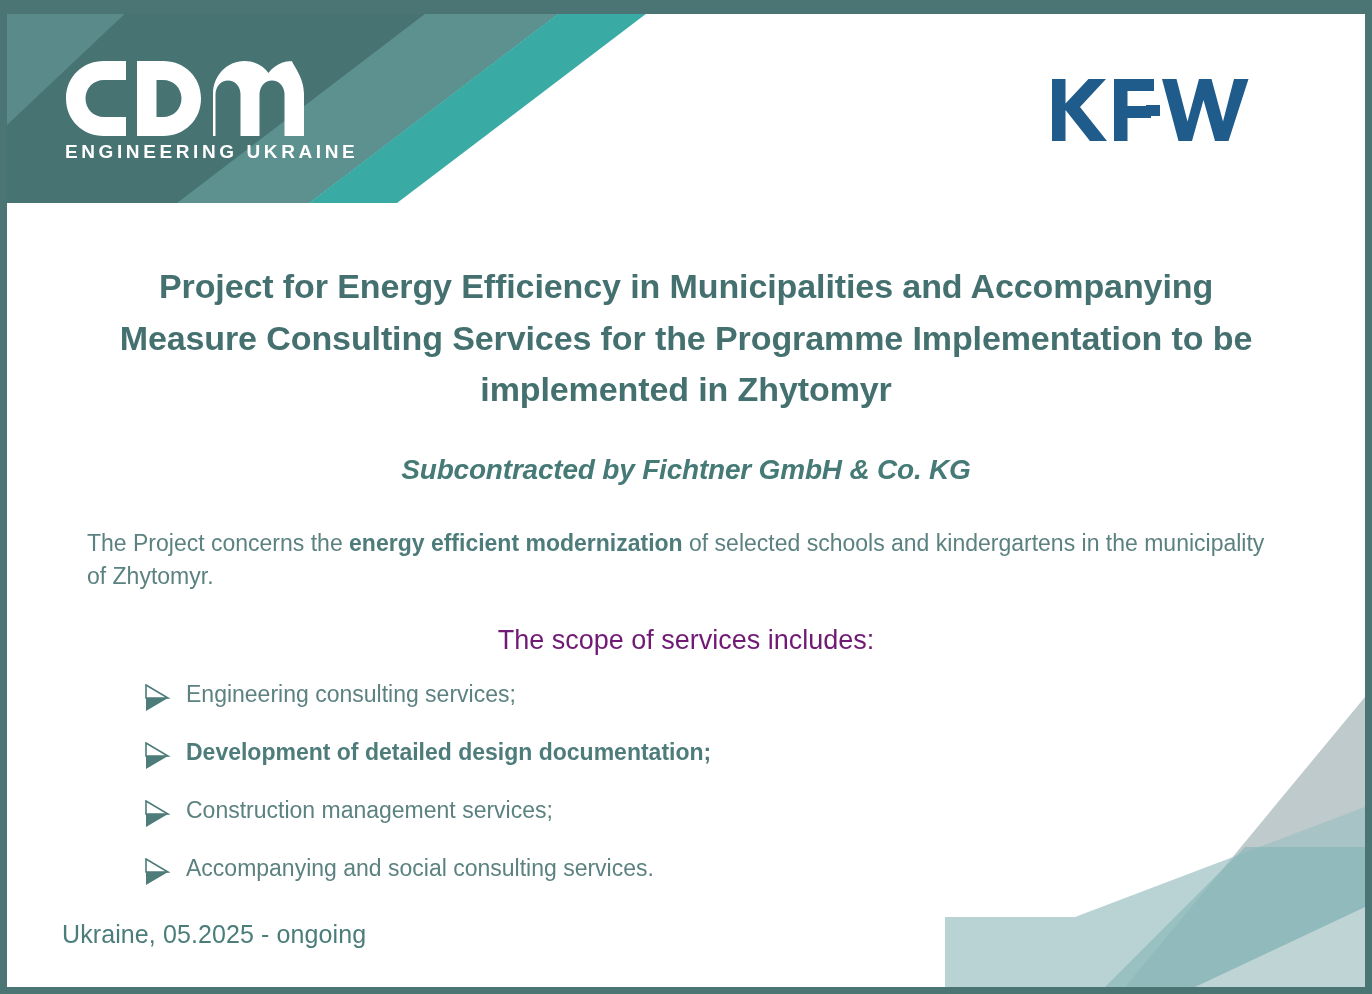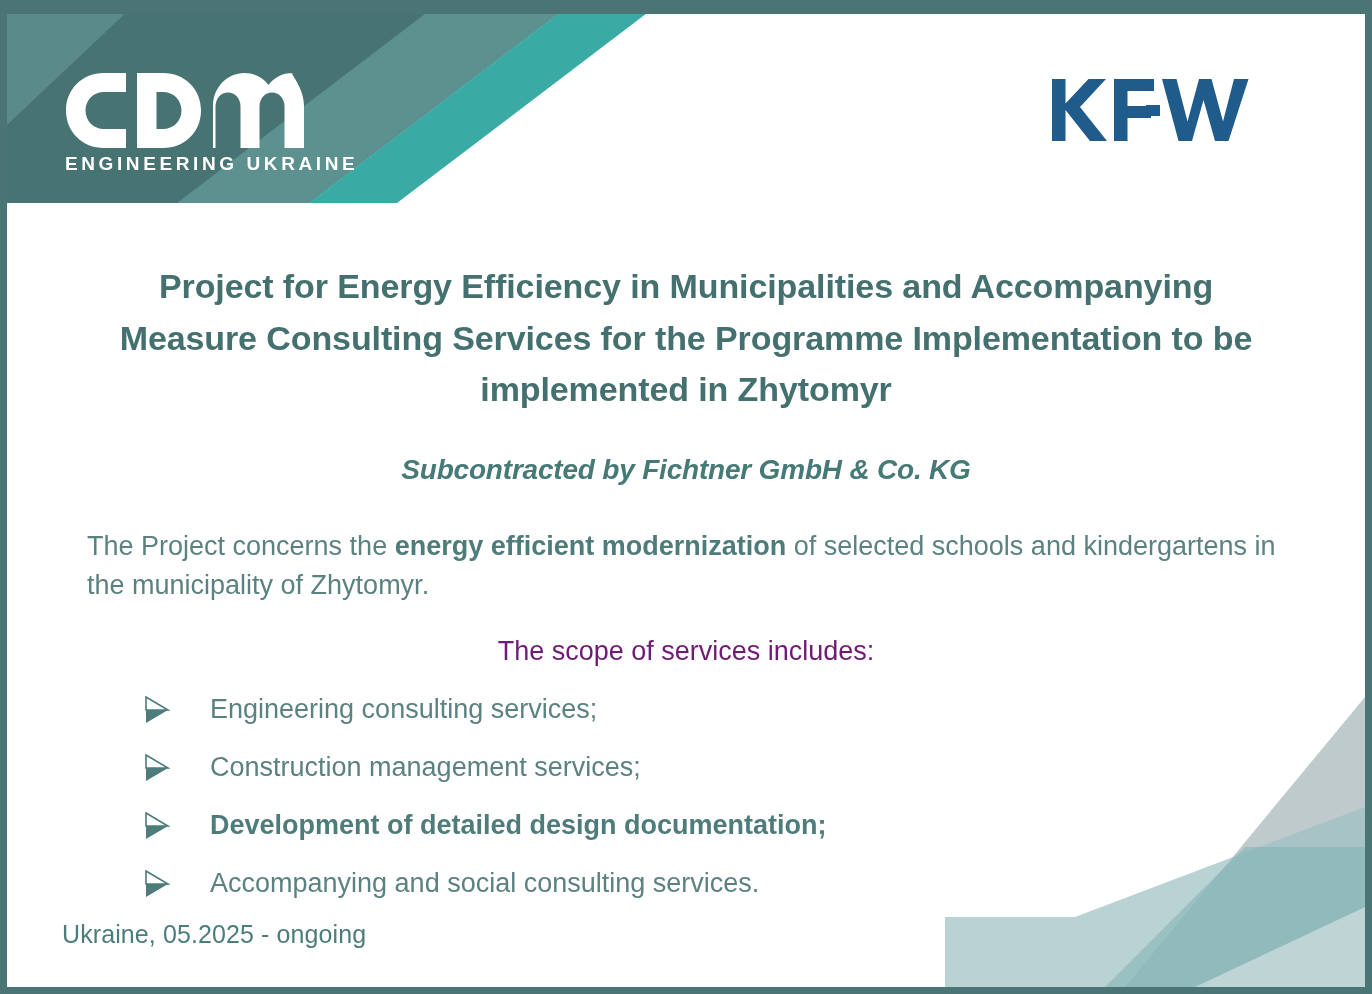--- a/index.html
+++ b/index.html
@@ -64,21 +64,21 @@
     position: absolute;
     left: 0; top: 0;
     width: 100%; height: 7px;
     background: #4a7574;
   }
 
   
   .cdm-logo {
     position: absolute;
     left: 58px;
-    top: 64px;
+    top: 52px;
     width: 260px;
   }
   .cdm-wordmark {
     display: block;
     width: 244px;
     height: auto;
   }
   .cdm-tagline {
     display: block;
     margin-top: 2px;
@@ -142,21 +142,21 @@
     font-weight: 700;
     font-style: italic;
     letter-spacing: -0.2px;
   }
 
   .body-text {
     margin: 0;
     padding: 29px 78px 0 80px;
     color: #5b8280;
     font-family: "Liberation Sans", sans-serif;
-    font-size: 27px;
+    font-size: 23px;
     font-weight: 400;
     line-height: 1.43;
   }
   .body-text b {
     color: #4d7c7a;
     font-weight: 700;
   }
 
   .scope-lead {
     margin: 0;
@@ -182,23 +182,22 @@
     flex: 0 0 auto;
     width: 30px;
     height: 32px;
     margin-right: 12px;
     margin-top: 3px;
   }
   .bullet-arrow svg { display: block; width: 26px; height: 28px; }
   .bullet-text {
     color: #5b8280;
     font-family: "Liberation Sans", sans-serif;
-    font-size: 27px;
+    font-size: 23px;
     line-height: 1.2;
-    margin-left: 24px;
   }
   .bullet-text.strong {
     color: #4d7c7a;
     font-weight: 700;
   }
 
   .footer {
     position: absolute;
     left: 55px;
     bottom: 38px;
@@ -275,30 +274,30 @@
         </span>
         <span class="bullet-text">Engineering consulting services;</span>
       </li>
       <li class="bullet">
         <span class="bullet-arrow">
           <svg viewBox="0 0 26 28" aria-hidden="true">
             <path d="M2 1 L24 14 L2 27 L2 14 Z" fill="#4d7c7a"></path>
             <path d="M2 1 L24 14 L2 14 Z" fill="#ffffff" stroke="#4d7c7a" stroke-width="1.6"></path>
           </svg>
         </span>
-        <span class="bullet-text">Construction management services;</span>
+        <span class="bullet-text strong">Development of detailed design documentation;</span>
       </li>
       <li class="bullet">
         <span class="bullet-arrow">
           <svg viewBox="0 0 26 28" aria-hidden="true">
             <path d="M2 1 L24 14 L2 27 L2 14 Z" fill="#4d7c7a"></path>
             <path d="M2 1 L24 14 L2 14 Z" fill="#ffffff" stroke="#4d7c7a" stroke-width="1.6"></path>
           </svg>
         </span>
-        <span class="bullet-text strong">Development of detailed design documentation;</span>
+        <span class="bullet-text">Construction management services;</span>
       </li>
       <li class="bullet">
         <span class="bullet-arrow">
           <svg viewBox="0 0 26 28" aria-hidden="true">
             <path d="M2 1 L24 14 L2 27 L2 14 Z" fill="#4d7c7a"></path>
             <path d="M2 1 L24 14 L2 14 Z" fill="#ffffff" stroke="#4d7c7a" stroke-width="1.6"></path>
           </svg>
         </span>
         <span class="bullet-text">Accompanying and social consulting services.</span>
       </li>

